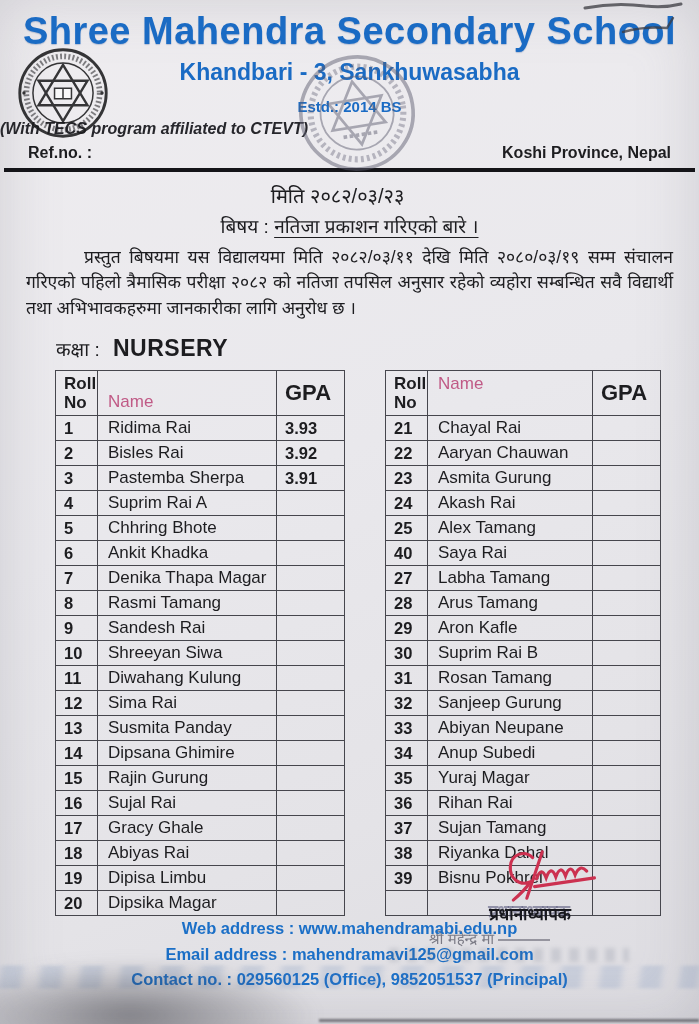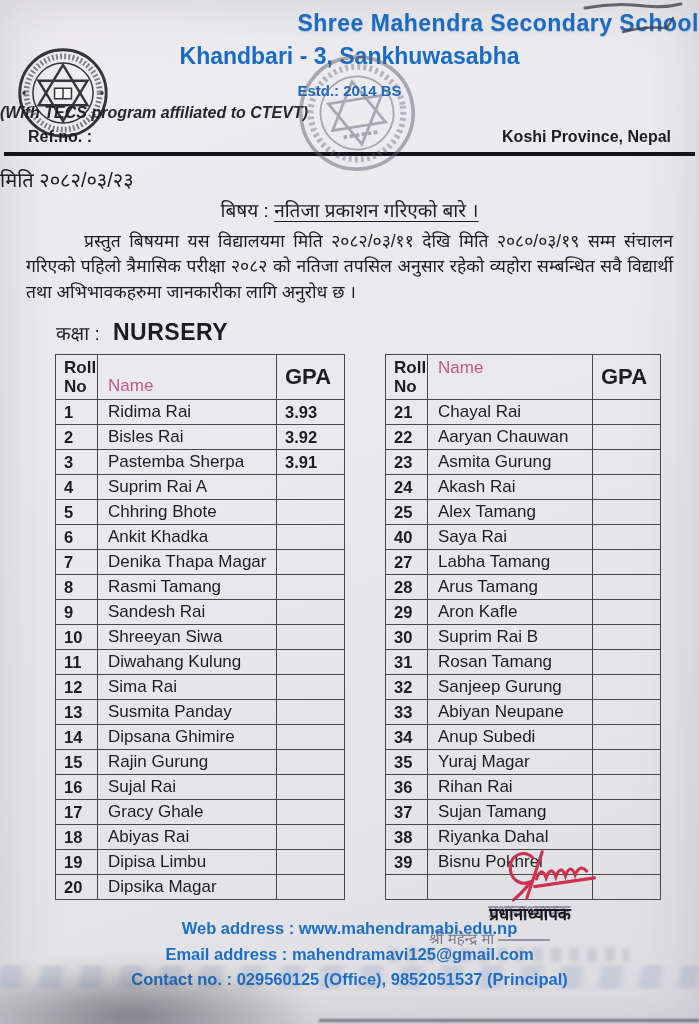--- a/index.html
+++ b/index.html
@@ -7,35 +7,35 @@
   .page {
     position:relative; width:699px; height:1024px; margin:0 auto; overflow:hidden;
     background:linear-gradient(160deg,#efedf0 0%,#e9e8ec 45%,#e4e3e7 75%,#dddce1 100%);
     font-family:"Liberation Sans", sans-serif; color:#1d1d20;
     box-shadow:inset 0 0 60px rgba(120,120,130,.25);
   }
 
   
   .header { position:relative; padding-top:10px; }
   .school-name {
-    text-align:right; font-size:23px; font-weight:bold; color:#1a6bc4;
+    text-align:center; font-size:38px; font-weight:bold; color:#1a6bc4;
     letter-spacing:.5px; text-shadow:0 1px 1px rgba(30,70,140,.25);
   }
   .address-line { text-align:center; font-size:23px; font-weight:bold; color:#1a6bc4; margin-top:6px; }
   .estd-line { text-align:center; font-size:15px; font-weight:bold; color:#1a6bc4; margin-top:12px; }
   .affiliation-line { font-size:16px; font-weight:bold; font-style:italic; color:#26262b; margin-top:5px; }
   .ref-row { display:flex; justify-content:space-between; padding:6px 28px 4px 28px; font-size:16px; font-weight:bold; }
   .header-rule { border-bottom:4px solid #141418; margin:2px 4px 0 4px; }
 
   .logo-seal { position:absolute; left:16px; top:46px; width:94px; height:94px; opacity:.88; }
   .round-stamp { position:absolute; left:293px; top:52px; width:128px; height:122px; opacity:.48; transform:rotate(-9deg); }
   .pen-scratch { position:absolute; right:14px; top:2px; width:120px; height:40px; opacity:.75; }
 
   
-  .date-line { text-align:left; padding-right:24px; font-size:20px; margin-top:10px; }
+  .date-line { text-align:center; padding-right:24px; font-size:20px; margin-top:10px; }
   .subject-line { text-align:center; font-size:19px; margin-top:4px; }
   .subject-title { text-decoration:underline; text-underline-offset:4px; }
   .notice-body {
     margin:6px 26px 0 26px; font-size:17.5px; line-height:1.45;
     text-align:justify; text-indent:58px;
   }
   .class-line { margin:14px 0 0 56px; font-size:19px; }
   .class-value { font-weight:bold; font-size:23px; letter-spacing:.5px; margin-left:8px; }
 
   

